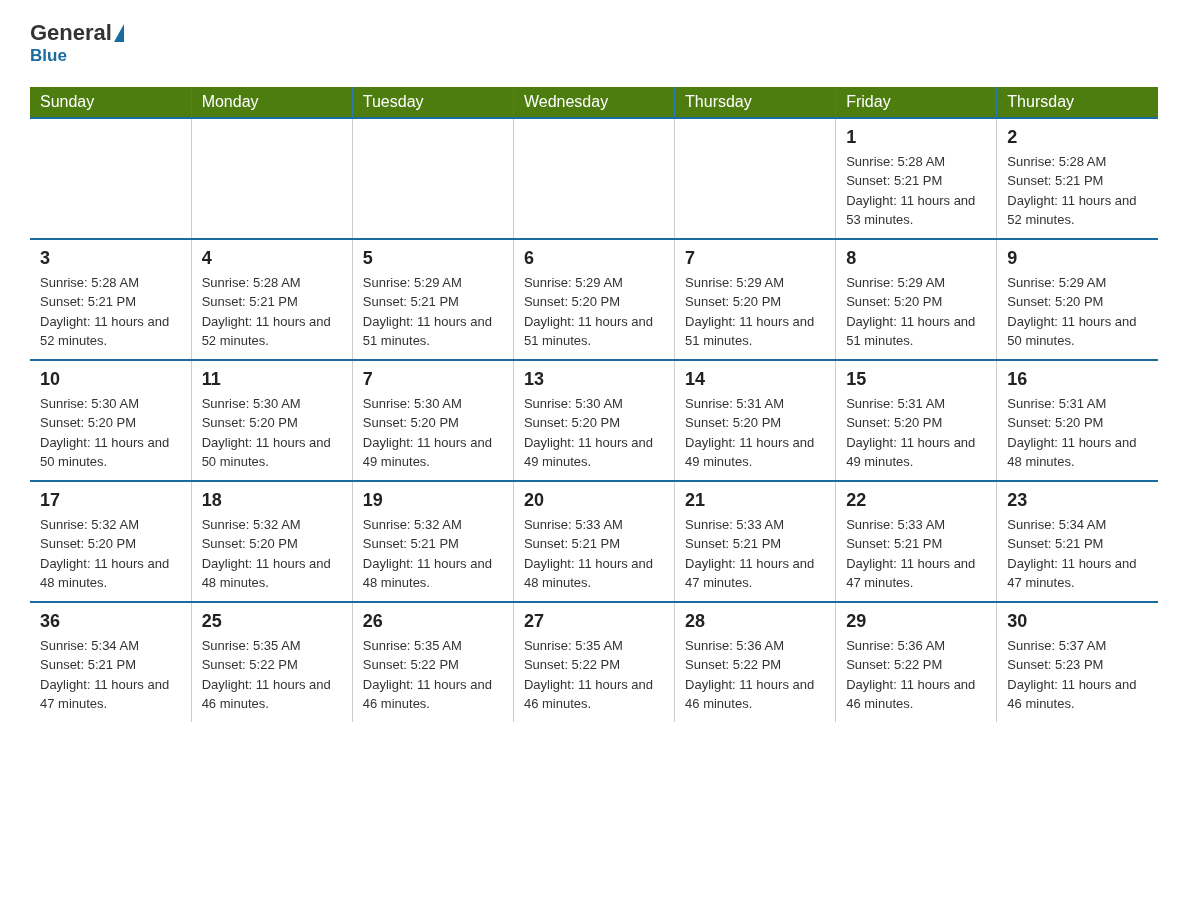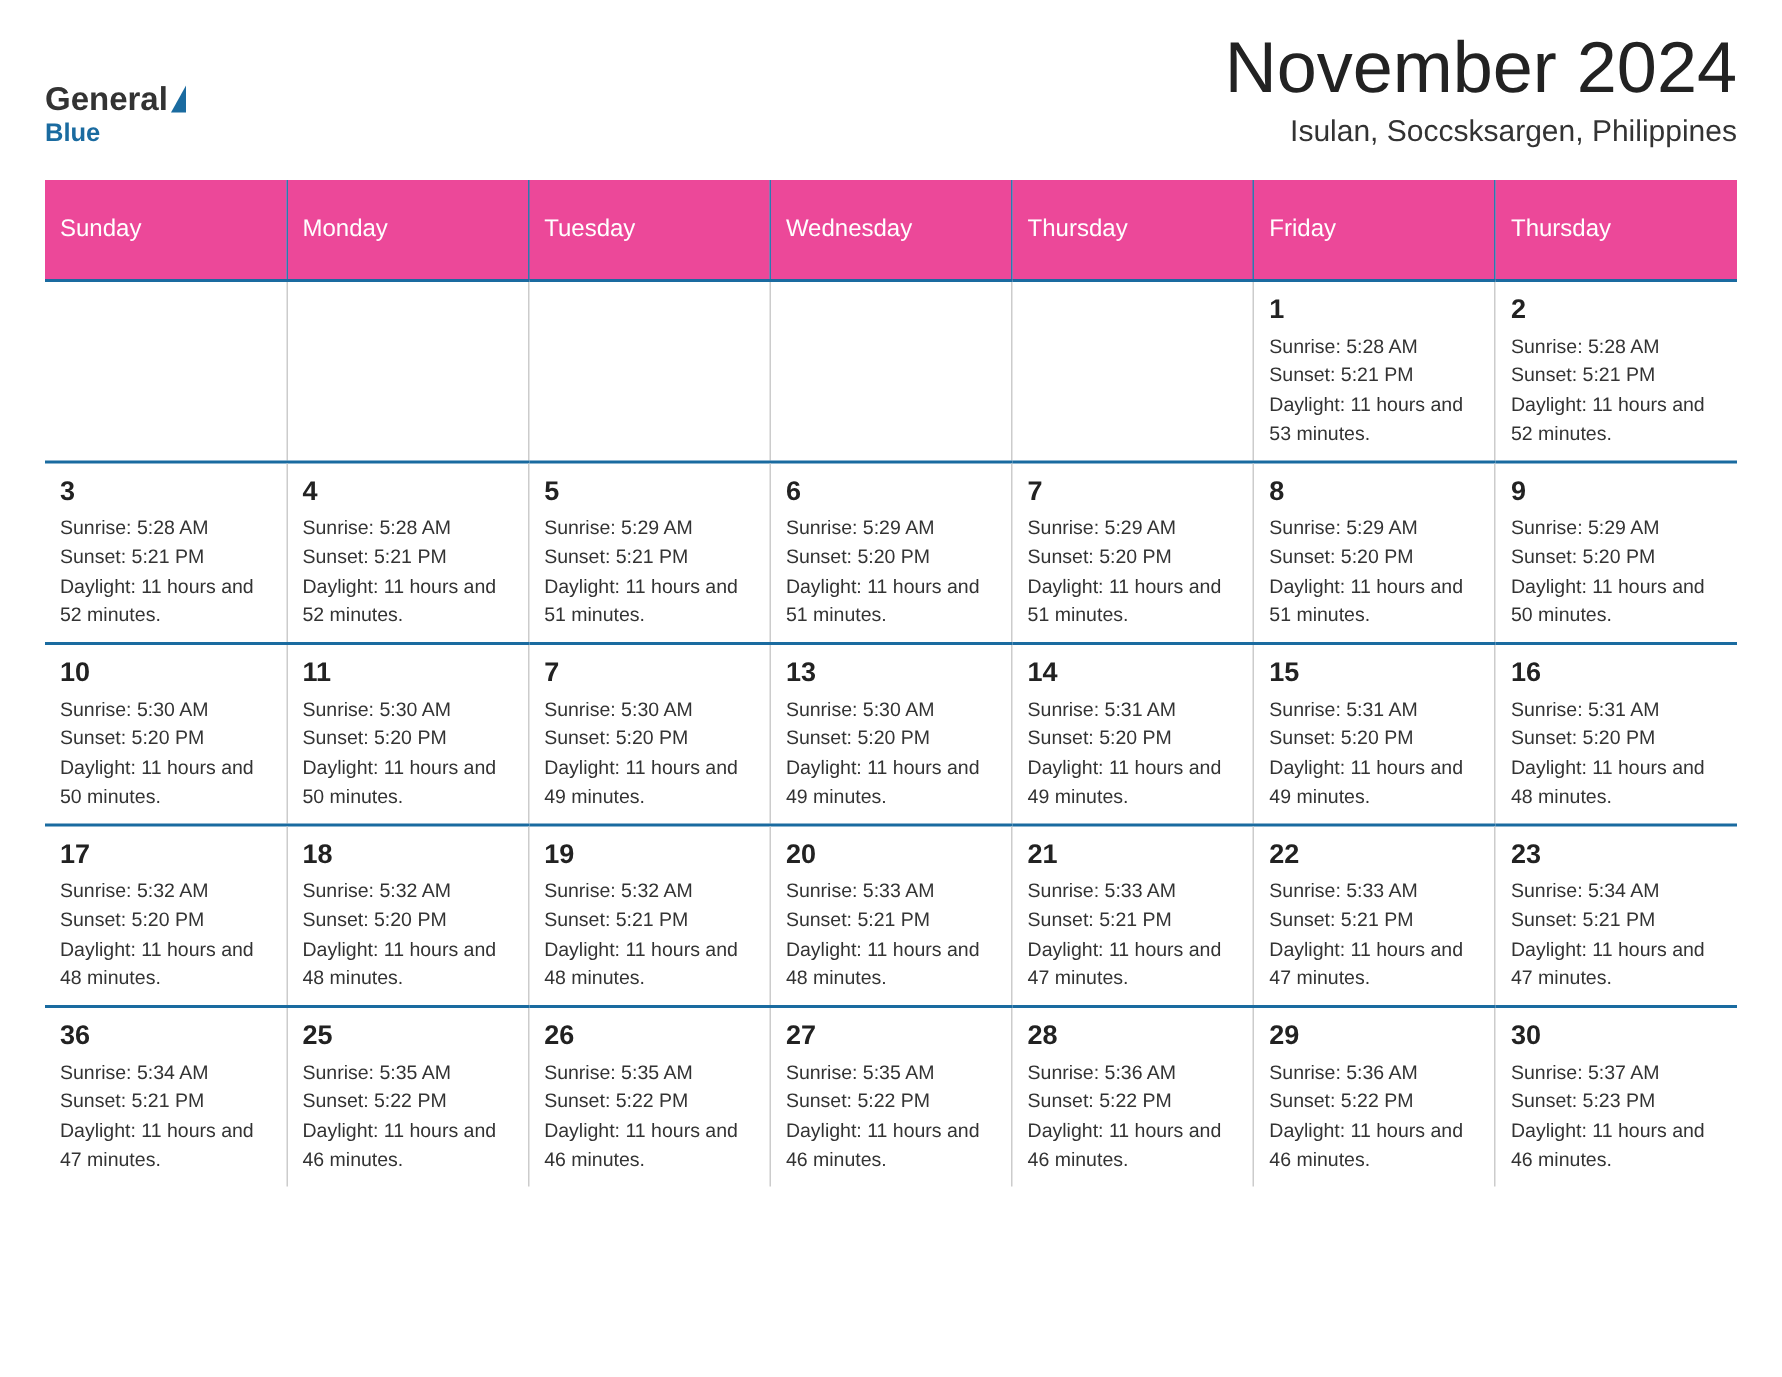--- a/index.html
+++ b/index.html
@@ -5,21 +5,21 @@
     * { box-sizing: border-box; margin: 0; padding: 0; }
     body {
       font-family: Arial, sans-serif;
       background: #fff;
       padding: 20px 30px;
       color: #333;
     }
     .header {
       display: flex;
       justify-content: space-between;
-      align-items: flex-end;
+      align-items: center;
       margin-bottom: 20px;
     }
     .logo {
       display: flex;
       align-items: center;
       gap: 4px;
     }
     .logo-text-general {
       font-size: 22px;
       font-weight: bold;
@@ -55,24 +55,24 @@
       font-size: 20px;
       color: #333;
       margin-top: 4px;
     }
     table {
       width: 100%;
       border-collapse: collapse;
       table-layout: fixed;
     }
     thead th {
-      background-color: #ec4899;
+      background-color: #4d7c0f;
       color: #fff;
       text-align: left;
-      padding: 24px 10px;
+      padding: 6px 10px;
       font-size: 16px;
       font-weight: normal;
       border-right: 1px solid #2a7bb0;
     }
     thead th:last-child {
       border-right: none;
     }
     tbody td {
       vertical-align: top;
       padding: 8px 10px;
@@ -119,24 +119,20 @@
     <div class="logo-wrapper">
       <div class="logo-line1">
         <span class="logo-text-general">General</span>
         <span class="logo-triangle"></span>
       </div>
       <div>
         <span class="logo-blue">Blue</span>
       </div>
     </div>
   </div>
-  <div class="title-block">
-    <div class="month-title">November 2024</div>
-    <div class="location-title">Isulan, Soccsksargen, Philippines</div>
-  </div>
 </div>
 
 <table>
   <thead>
     <tr>
     <th>Sunday</th>
         <th>Monday</th>
         <th>Tuesday</th>
         <th>Wednesday</th>
         <th>Thursday</th>

